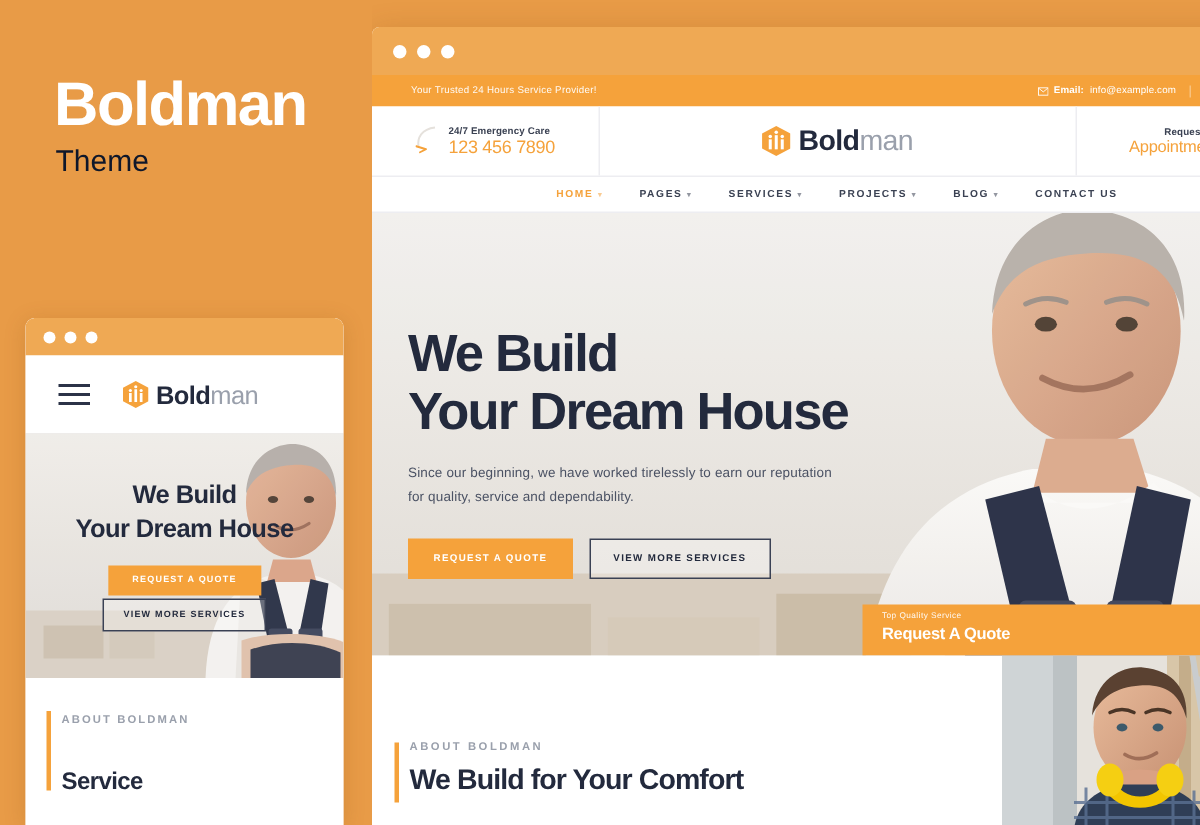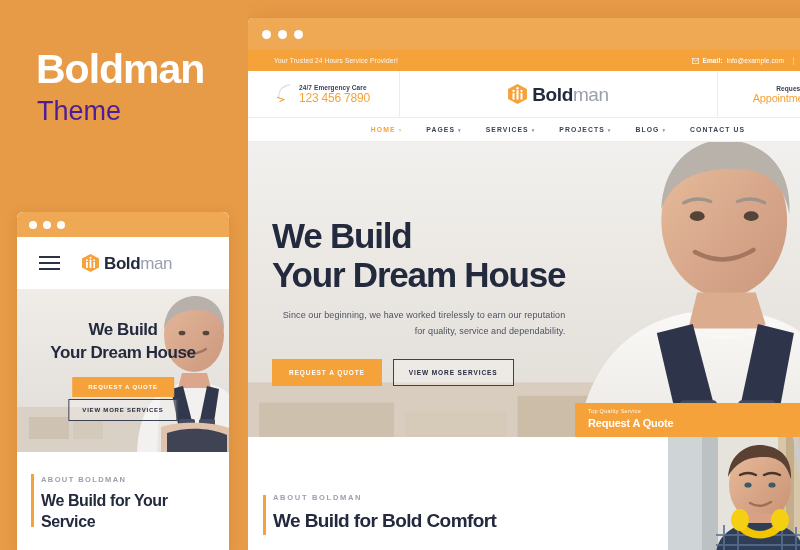--- a/index.html
+++ b/index.html
@@ -16,21 +16,21 @@
     background:#E89B47;
     z-index:5;
   }
   #promo-title {
     position:absolute; left:36px; top:49px;
     font-size:41px; font-weight:bold; color:#ffffff;
     letter-spacing:-1px; line-height:1;
   }
   #promo-sub {
     position:absolute; left:37px; top:98px;
-    font-size:27px; font-weight:300; color:#4c1d95;
+    font-size:20px; font-weight:300; color:#0f172a;
     letter-spacing:0px; line-height:1;
   }
   #promo-by {
     position:absolute; left:37px; top:137px;
     font-size:15px; font-weight:400; color:#fbe6ce;
     letter-spacing:0px;
   }
 
   
   #tablet {
@@ -142,21 +142,21 @@
     display:flex; align-items:center; gap:3px; white-space:nowrap;
   }
   .nav-item.active { color:#F5A23B; }
   .nav-caret { font-size:5px; opacity:.55; }
 
   
   #hero { position:relative; height:295px; overflow:hidden; background:#e6e3df; }
   #hero .hero-photo { position:absolute; inset:0; }
   #hero-copy { position:absolute; left:24px; top:74px; z-index:4; }
   #hero-h1 { font-size:35px; font-weight:bold; color:#232a3d; line-height:1.12; letter-spacing:-1.2px; }
-  #hero-p { margin-top:14px; font-size:9px; color:#4b5264; line-height:1.75; letter-spacing:.1px;text-align:right; }
+  #hero-p { margin-top:14px; font-size:9px; color:#4b5264; line-height:1.75; letter-spacing:.1px; }
   #hero-btns { margin-top:19px; display:flex; gap:11px; }
   .btn-quote {
     background:#F5A23B; color:#fff; font-size:6.5px; font-weight:bold;
     letter-spacing:.9px; padding:10px 17px; white-space:nowrap;
   }
   .btn-services {
     border:1.5px solid #3a4154; color:#232a3d; font-size:6.5px; font-weight:bold;
     letter-spacing:.9px; padding:9px 15px; white-space:nowrap;
     background:rgba(255,255,255,.3);
   }
@@ -253,21 +253,21 @@
       <span>Your Dream House</span>
     </div>
     <div class="t-btn-quote">REQUEST A QUOTE</div>
     <div class="t-btn-services">VIEW MORE SERVICES</div>
   </div>
 
   <div id="tablet-about">
     <span class="about-bar"></span>
     <div class="about-eyebrow">ABOUT BOLDMAN</div>
     <div class="about-title">
-      <span>We Build for Your</span><br>
+      <br>
       <span>Service</span>
     </div>
   </div>
 </div>
 
 <div id="browser">
 
   <div id="browser-chrome">
     <span class="dot"></span>
     <span class="dot"></span>
@@ -487,16 +487,16 @@
           <ellipse cx="36" cy="77" rx="9" ry="11" fill="#f5cf12"></ellipse>
           <ellipse cx="76" cy="77" rx="9" ry="11" fill="#f5cf12"></ellipse>
         </g>
       </svg>
     </div>
     <div id="about-rightstrip"></div>
 
     <div id="about-inner">
       <span class="about-bar2"></span>
       <div id="about-eyebrow2">ABOUT BOLDMAN</div>
-      <div id="about-title2">We Build for Bold Comfort</div>
+      <div id="about-title2">We Build for Your Comfort</div>
     </div>
   </div>
 </div>
 
 </body></html>

